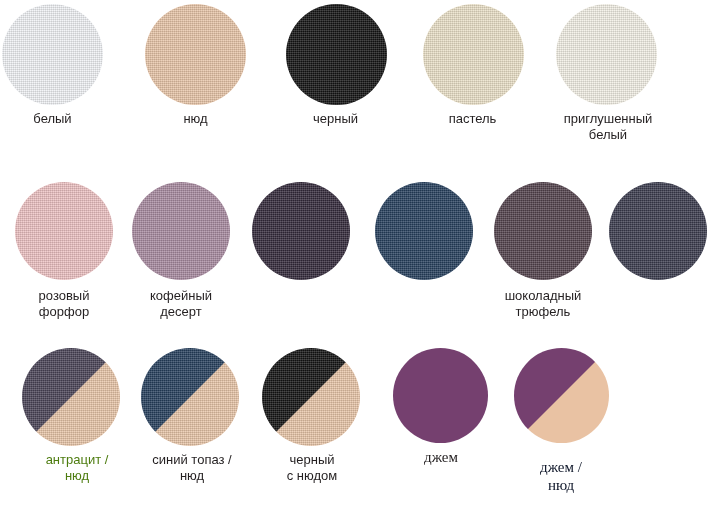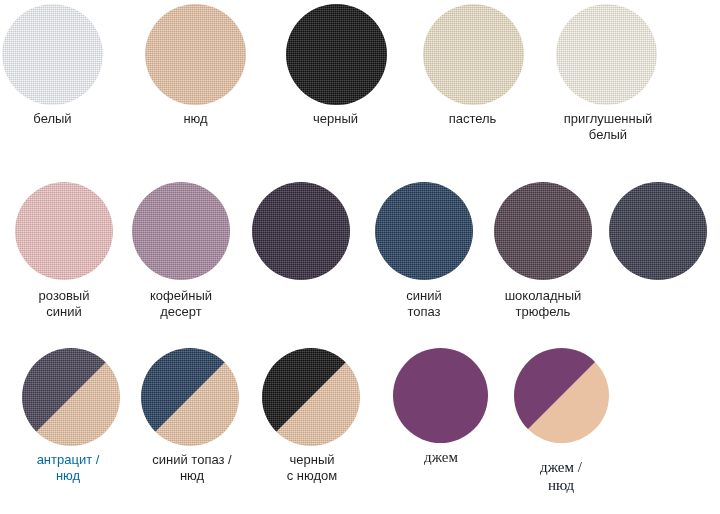--- a/index.html
+++ b/index.html
@@ -90,46 +90,44 @@
     <div class="caption sans" style="position: absolute; left: 420px; top: 111px; width: 105px; color: rgb(35, 31, 32);">пастель</div>
     <div class="swatch" style="left: 556px; top: 4px;">
       <div class="disc textured" style="width: 101px; height: 101px; background: rgb(244, 241, 231);"></div>
     </div>
     <div class="caption sans" style="position: absolute; left: 518px; top: 111px; width: 180px; color: rgb(35, 31, 32);">приглушенный
 белый</div>
     <div class="swatch" style="left: 15px; top: 182px;">
       <div class="disc textured" style="width: 98px; height: 98px; background: rgb(238, 194, 195);"></div>
     </div>
     <div class="caption sans" style="position: absolute; left: 0px; top: 288px; width: 128px; color: rgb(35, 31, 32);">розовый
-синий</div>
+форфор</div>
     <div class="swatch" style="left: 132px; top: 182px;">
       <div class="disc textured" style="width: 98px; height: 98px; background: rgb(169, 139, 161);"></div>
     </div>
     <div class="caption sans" style="position: absolute; left: 117px; top: 288px; width: 128px; color: rgb(35, 31, 32);">кофейный
 десерт</div>
     <div class="swatch" style="left: 252px; top: 182px;">
       <div class="disc textured" style="width: 98px; height: 98px; background: rgb(52, 42, 59);"></div>
     </div>
     <div class="swatch" style="left: 375px; top: 182px;">
       <div class="disc textured" style="width: 98px; height: 98px; background: rgb(39, 64, 94);"></div>
     </div>
-    <div class="caption sans" style="position: absolute; left: 360px; top: 288px; width: 128px; color: rgb(35, 31, 32);">синий
-топаз</div>
     <div class="swatch" style="left: 494px; top: 182px;">
       <div class="disc textured" style="width: 98px; height: 98px; background: rgb(83, 67, 77);"></div>
     </div>
     <div class="caption sans" style="position: absolute; left: 479px; top: 288px; width: 128px; color: rgb(35, 31, 32);">шоколадный
 трюфель</div>
     <div class="swatch" style="left: 609px; top: 182px;">
       <div class="disc textured" style="width: 98px; height: 98px; background: rgb(59, 60, 78);"></div>
     </div>
     <div class="swatch" style="left: 22px; top: 348px;">
       <div class="disc textured" style="width: 98px; height: 98px; background: linear-gradient(135deg, rgb(74, 68, 87) 0%, rgb(74, 68, 87) 49.5%, rgb(233, 198, 169) 50.5%, rgb(233, 198, 169) 100%);"></div>
     </div>
-    <div class="caption sans" style="position: absolute; left: 0px; top: 452px; width: 136px; color: #0369a1;">антрацит /
+    <div class="caption sans" style="position: absolute; left: 9px; top: 452px; width: 136px; color: #4d7c0f;">антрацит /
 нюд</div>
     <div class="swatch" style="left: 141px; top: 348px;">
       <div class="disc textured" style="width: 98px; height: 98px; background: linear-gradient(135deg, rgb(39, 64, 94) 0%, rgb(39, 64, 94) 49.5%, rgb(233, 198, 169) 50.5%, rgb(233, 198, 169) 100%);"></div>
     </div>
     <div class="caption sans" style="position: absolute; left: 122px; top: 452px; width: 140px; color: rgb(35, 31, 32);">синий топаз /
 нюд</div>
     <div class="swatch" style="left: 262px; top: 348px;">
       <div class="disc textured" style="width: 98px; height: 98px; background: linear-gradient(135deg, rgb(19, 19, 19) 0%, rgb(19, 19, 19) 49.5%, rgb(233, 198, 169) 50.5%, rgb(233, 198, 169) 100%);"></div>
     </div>
     <div class="caption sans" style="position: absolute; left: 247px; top: 452px; width: 130px; color: rgb(35, 31, 32);">черный

